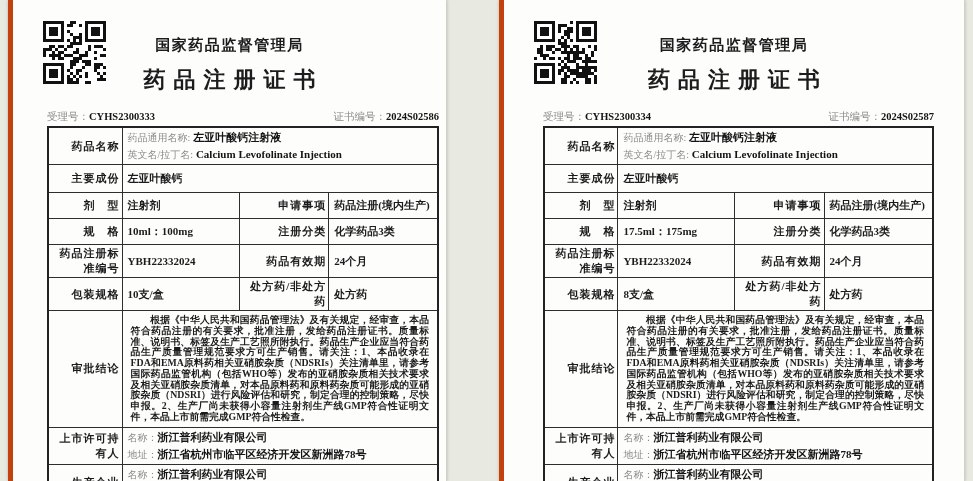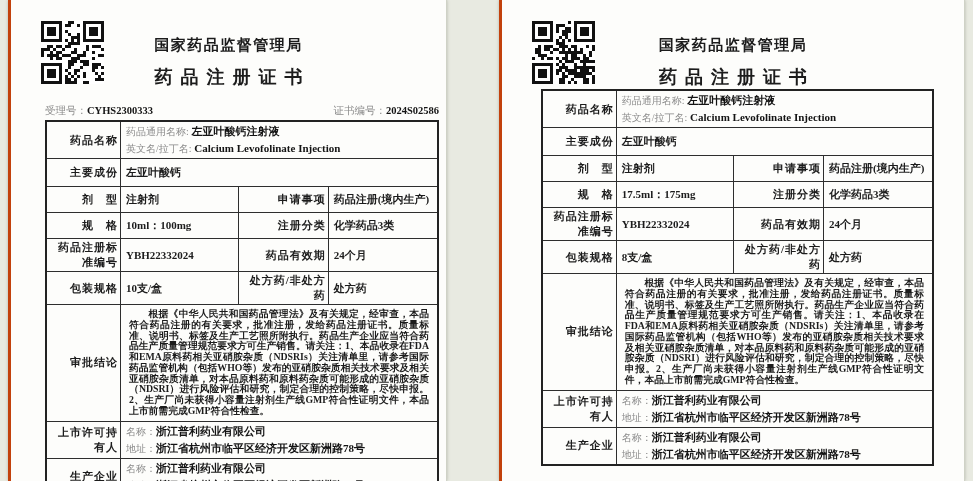--- a/index.html
+++ b/index.html
@@ -6,38 +6,38 @@
   body{
     width:973px;height:481px;overflow:hidden;
     background:#e8eae1;
     font-family:"Liberation Serif",serif;
     color:#1c1c1c;
   }
   #stage{position:relative;width:973px;height:481px;}
   .page{
     position:absolute;top:0;height:481px;
     background:#fdfdfb;
-    border-left:3px solid #c2410c;border-right:1px solid #cfd2c6;
+    border-left:5px solid #c2410c;border-right:1px solid #cfd2c6;
     box-shadow:0 0 3px rgba(90,95,80,.35);
     overflow:hidden;
     box-sizing:border-box;
   }
   .page.left{left:8px;width:439px;}
   .page.right{left:499px;width:466px;}
 
   .qr{position:absolute;left:30px;top:21px;width:63px;height:63px;}
 
   .titles{text-align:center;padding-top:36px;}
   .agency{
     font-family:"Liberation Sans",sans-serif;
     font-weight:bold;font-size:15px;letter-spacing:1.5px;
   }
   .doc-title{
     font-family:"Liberation Serif",serif;
-    font-weight:bold;font-size:18px;letter-spacing:8px;text-indent:8px;
+    font-weight:bold;font-size:22px;letter-spacing:8px;text-indent:8px;
     margin-top:10px;
   }
 
   .content{margin:0 7px 0 34px;}
   .page.right .content{margin:0 30px 0 39px;}
 
   .ref-row{
     display:flex;justify-content:space-between;align-items:baseline;
     margin-top:15px;margin-bottom:2px;
     font-size:10.5px;font-weight:bold;gap:48px;
@@ -603,20 +603,24 @@
         <rect x="14" y="20" width="1" height="1" fill="#111111"></rect>
         <rect x="17" y="20" width="1" height="1" fill="#111111"></rect>
         <rect x="18" y="20" width="1" height="1" fill="#111111"></rect>
         <rect x="20" y="20" width="1" height="1" fill="#111111"></rect>
       </svg>
     <div class="titles">
       <div class="agency">国家药品监督管理局</div>
       <div class="doc-title">药品注册证书</div>
     </div>
     <div class="content">
+      <div class="ref-row">
+        <span><span class="gray-label">受理号：</span><span class="val">CYHS2300334</span></span>
+        <span><span class="gray-label">证书编号：</span><span class="val">2024S02587</span></span>
+      </div>
       <table class="cert">
         <colgroup>
             <col style="width:19%">
             <col style="width:30%">
             <col style="width:23%">
             <col style="width:28%">
           </colgroup>
         <tbody>
             <tr class="r-name">
           <th>药品名称</th>

